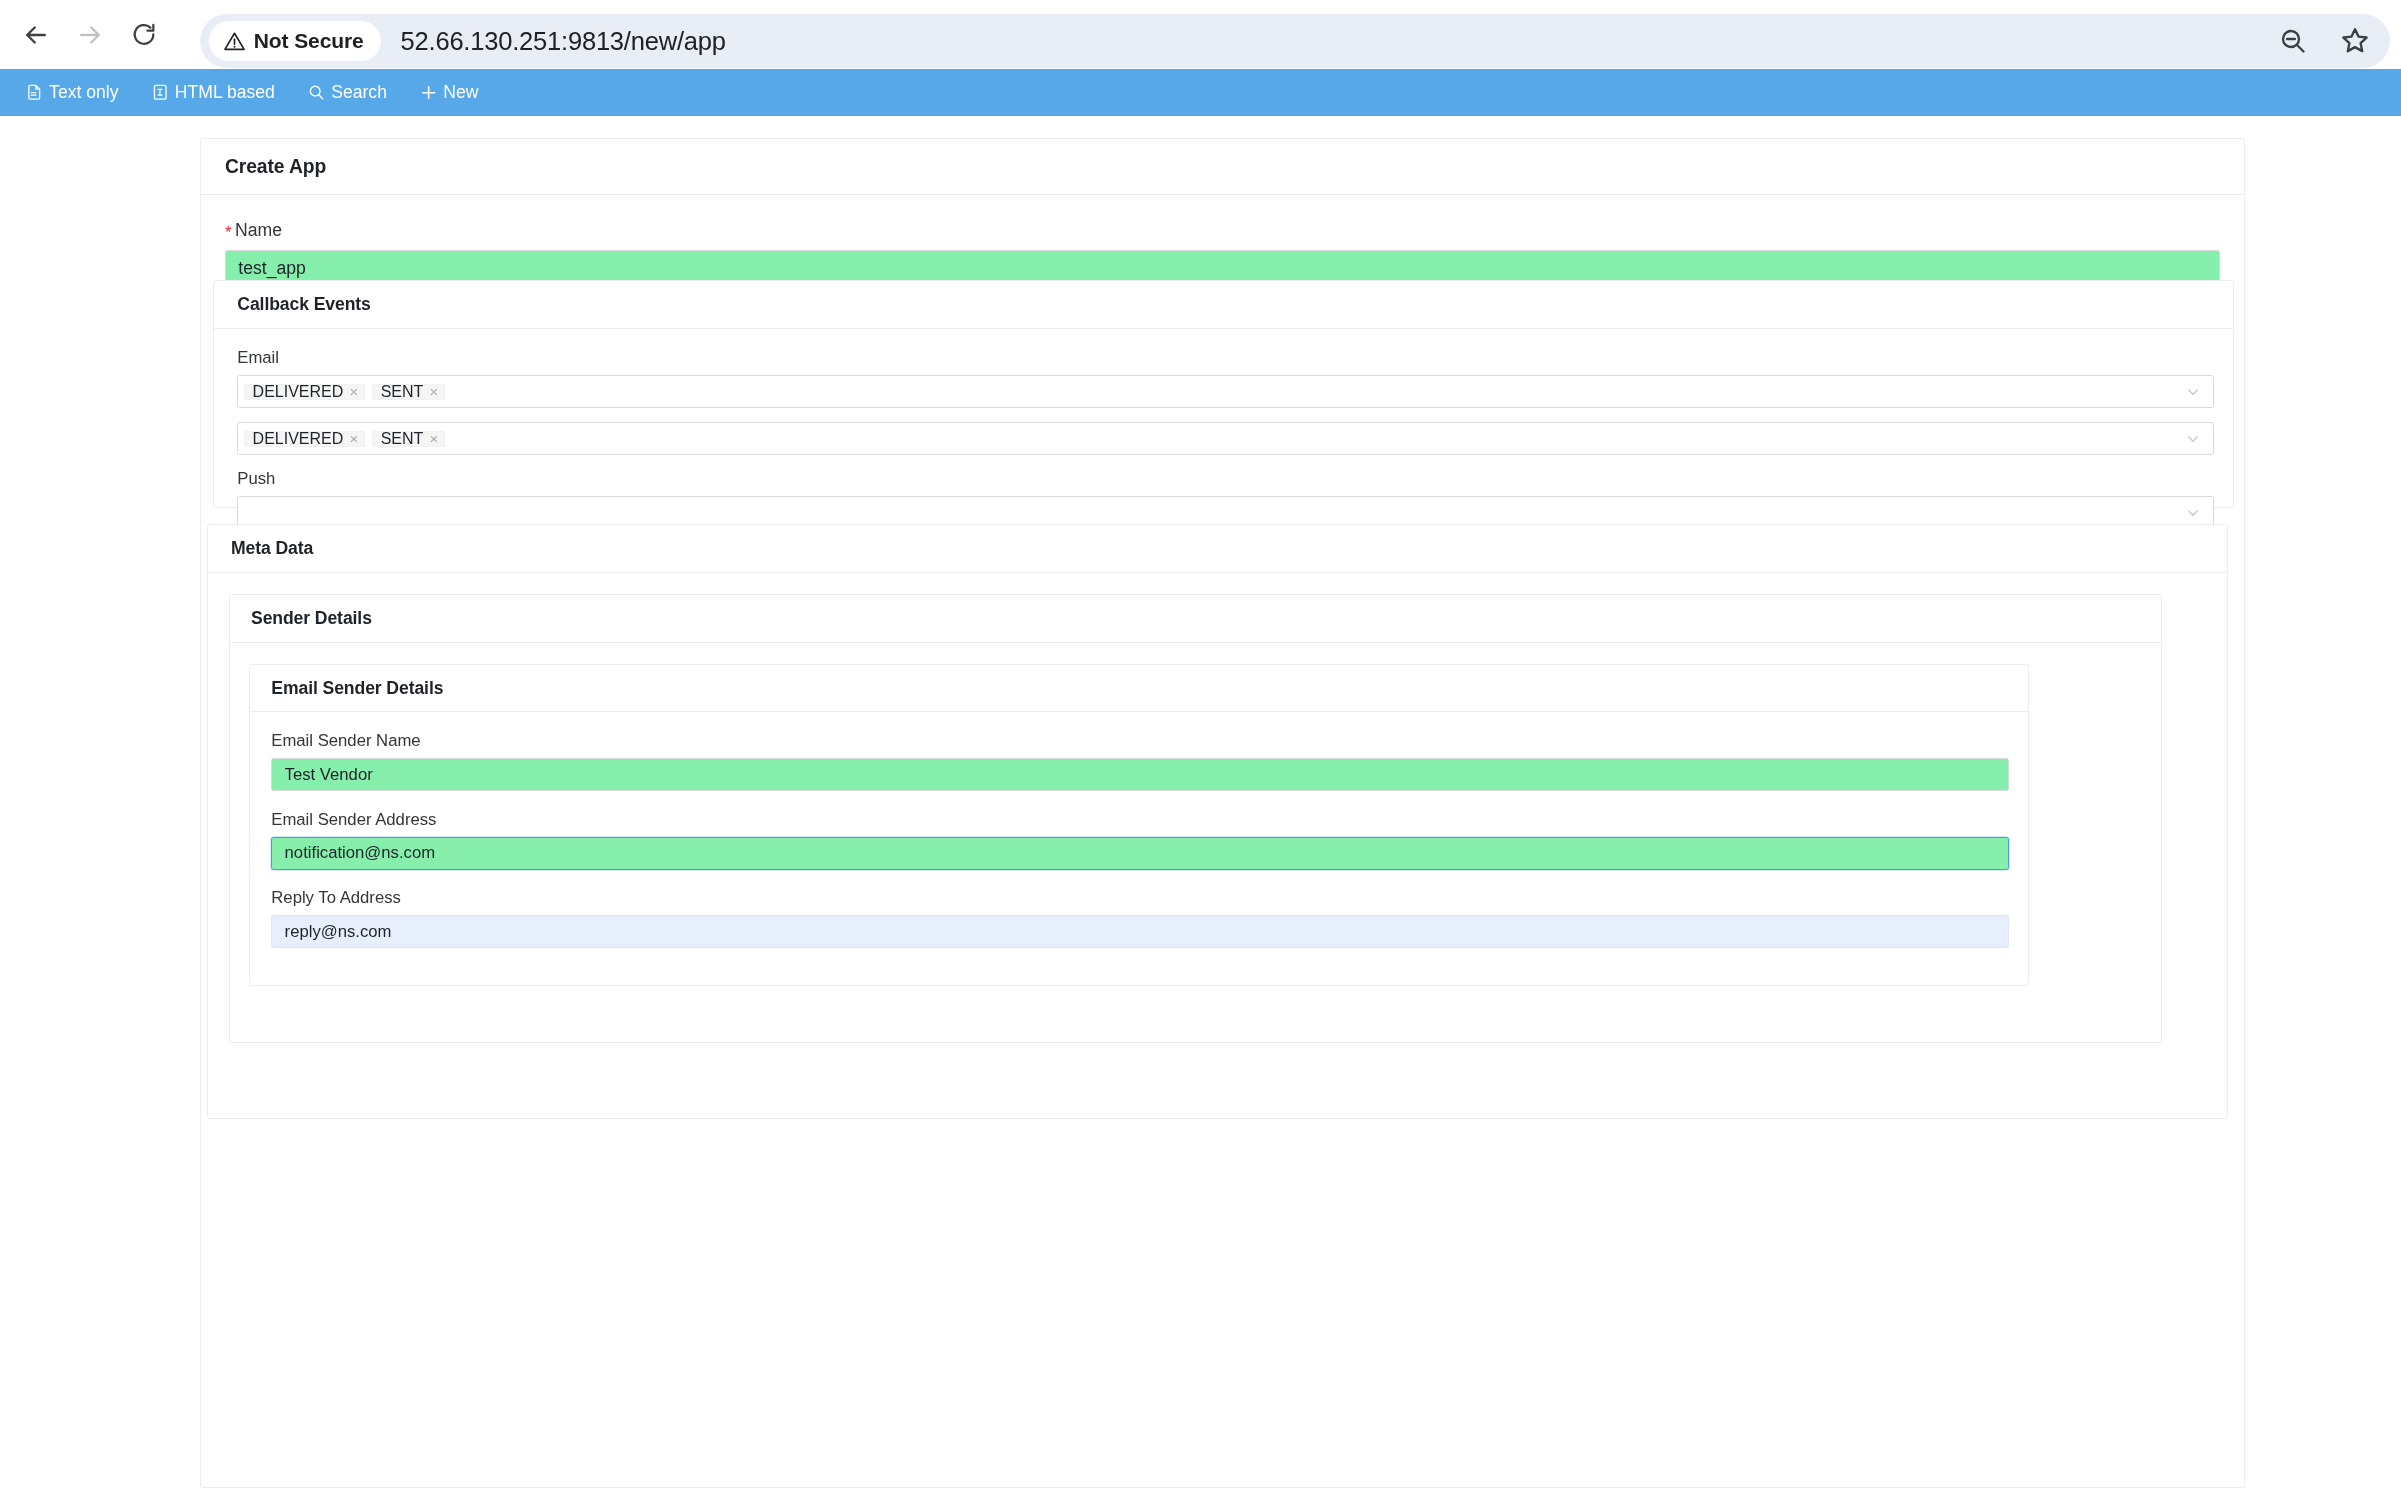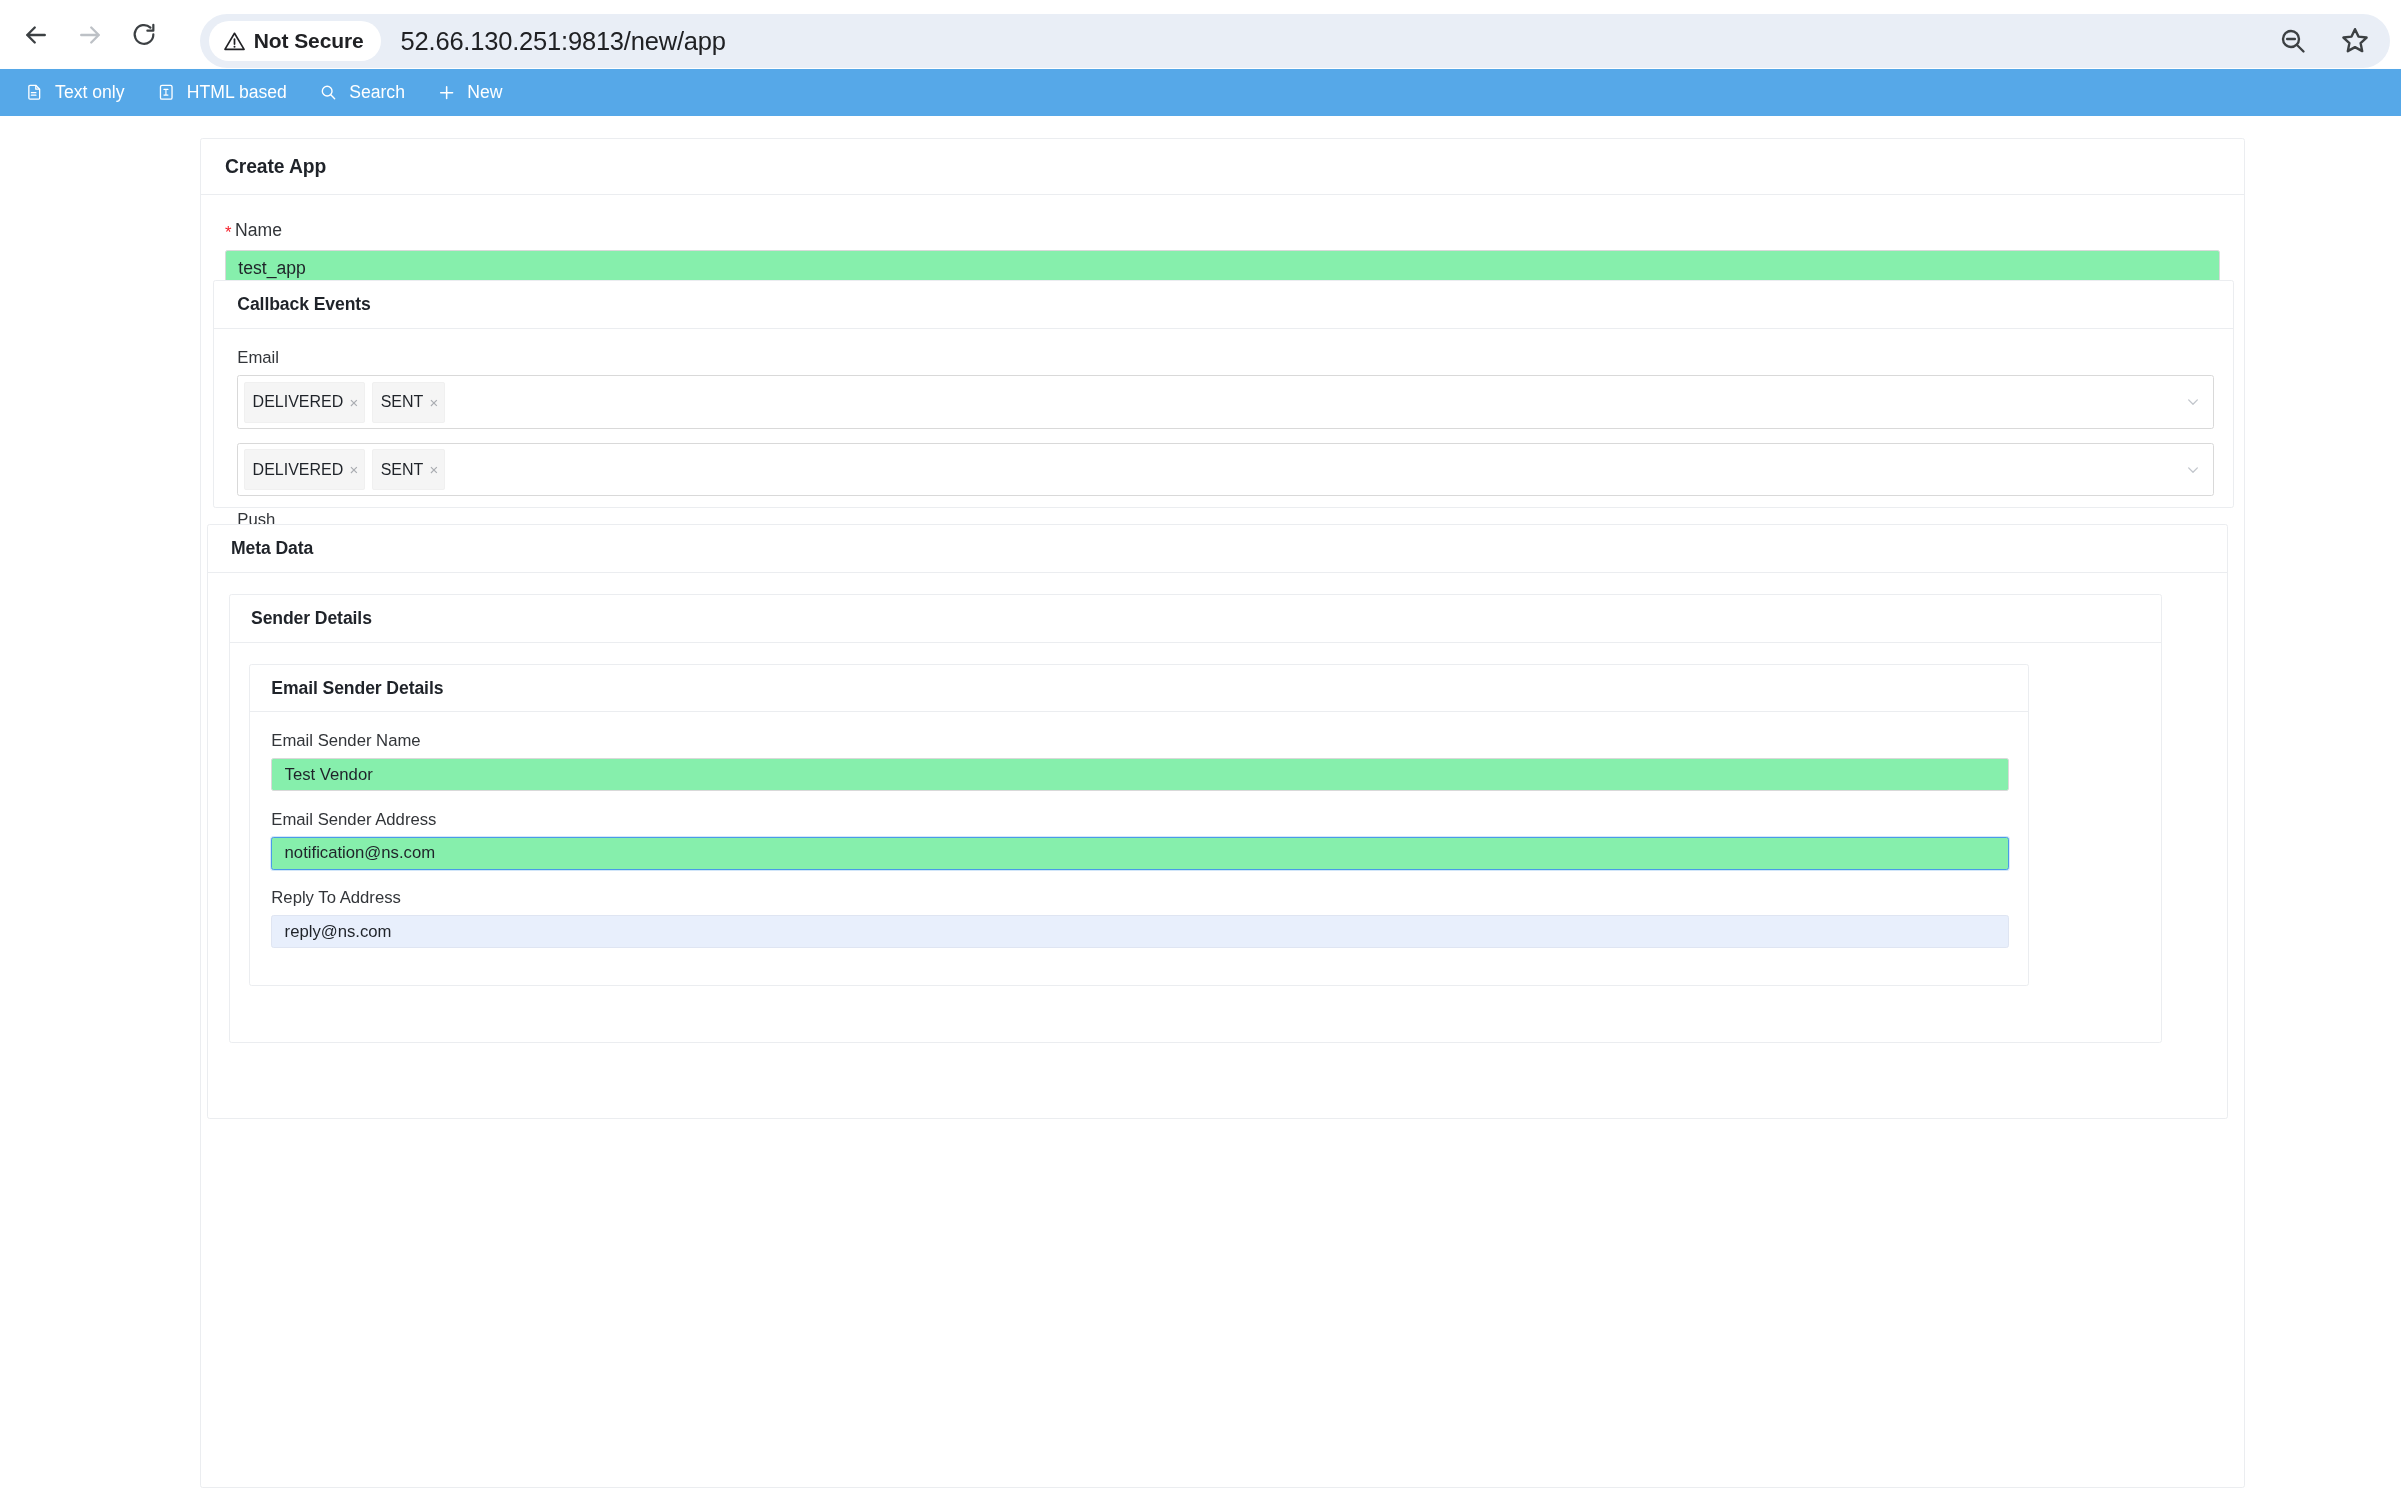--- a/index.html
+++ b/index.html
@@ -55,21 +55,21 @@
   .omni-icon { width: 39px; height: 39px; display:flex; align-items:center; justify-content:center; cursor:pointer; }
 
   
   .appnav {
     position: absolute; left: 0; top: 69px; width: 2401px; height: 47px;
     background: #56a8e8;
     display: flex; align-items: center;
     padding-left: 8.8px;
   }
   .appnav-item {
-    display: flex; align-items: center; gap: 11px;
+    display: flex; align-items: center; gap: 5px;
     color: #ffffff; font-size: 17.6px;
     padding: 0 16px; height: 47px; cursor: pointer;
     white-space: nowrap;
   }
   .appnav-item .icon { display:flex; align-items:center; justify-content:center; width: 19.3px; height: 19.3px; }
 
   
   .page {
     position: absolute; left: 0; top: 116px; width: 2401px; height: 1389px;
     background: #ffffff;
@@ -135,21 +135,21 @@
     position: relative;
     width: 1977px; min-height: 33px;
     border: 0.9px solid #d9d9d9; border-radius: 2.6px;
     background: #ffffff;
     display: flex; align-items: center; flex-wrap: wrap;
     padding: 3.5px 35px 3.5px 5.3px;
     cursor: text;
   }
   .chip {
     display: inline-flex; align-items: center; gap: 6.2px;
-    height: 41px; padding: 0 6.2px 0 8px;
+    height: 16px; padding: 0 6.2px 0 8px;
     background: #f5f5f5; border: 0.9px solid #f0f0f0; border-radius: 1.8px;
     font-size: 16px; color: #1f2329;
     margin: 1.8px 6.2px 1.8px 0;
   }
   .chip .chip-x { color: #a8abb0; font-size: 15px; cursor: pointer; line-height: 1; }
   .chev {
     position: absolute; right: 12.3px; top: 50%; transform: translateY(-50%);
     width: 16px; height: 16px; pointer-events: none;
   }
 

